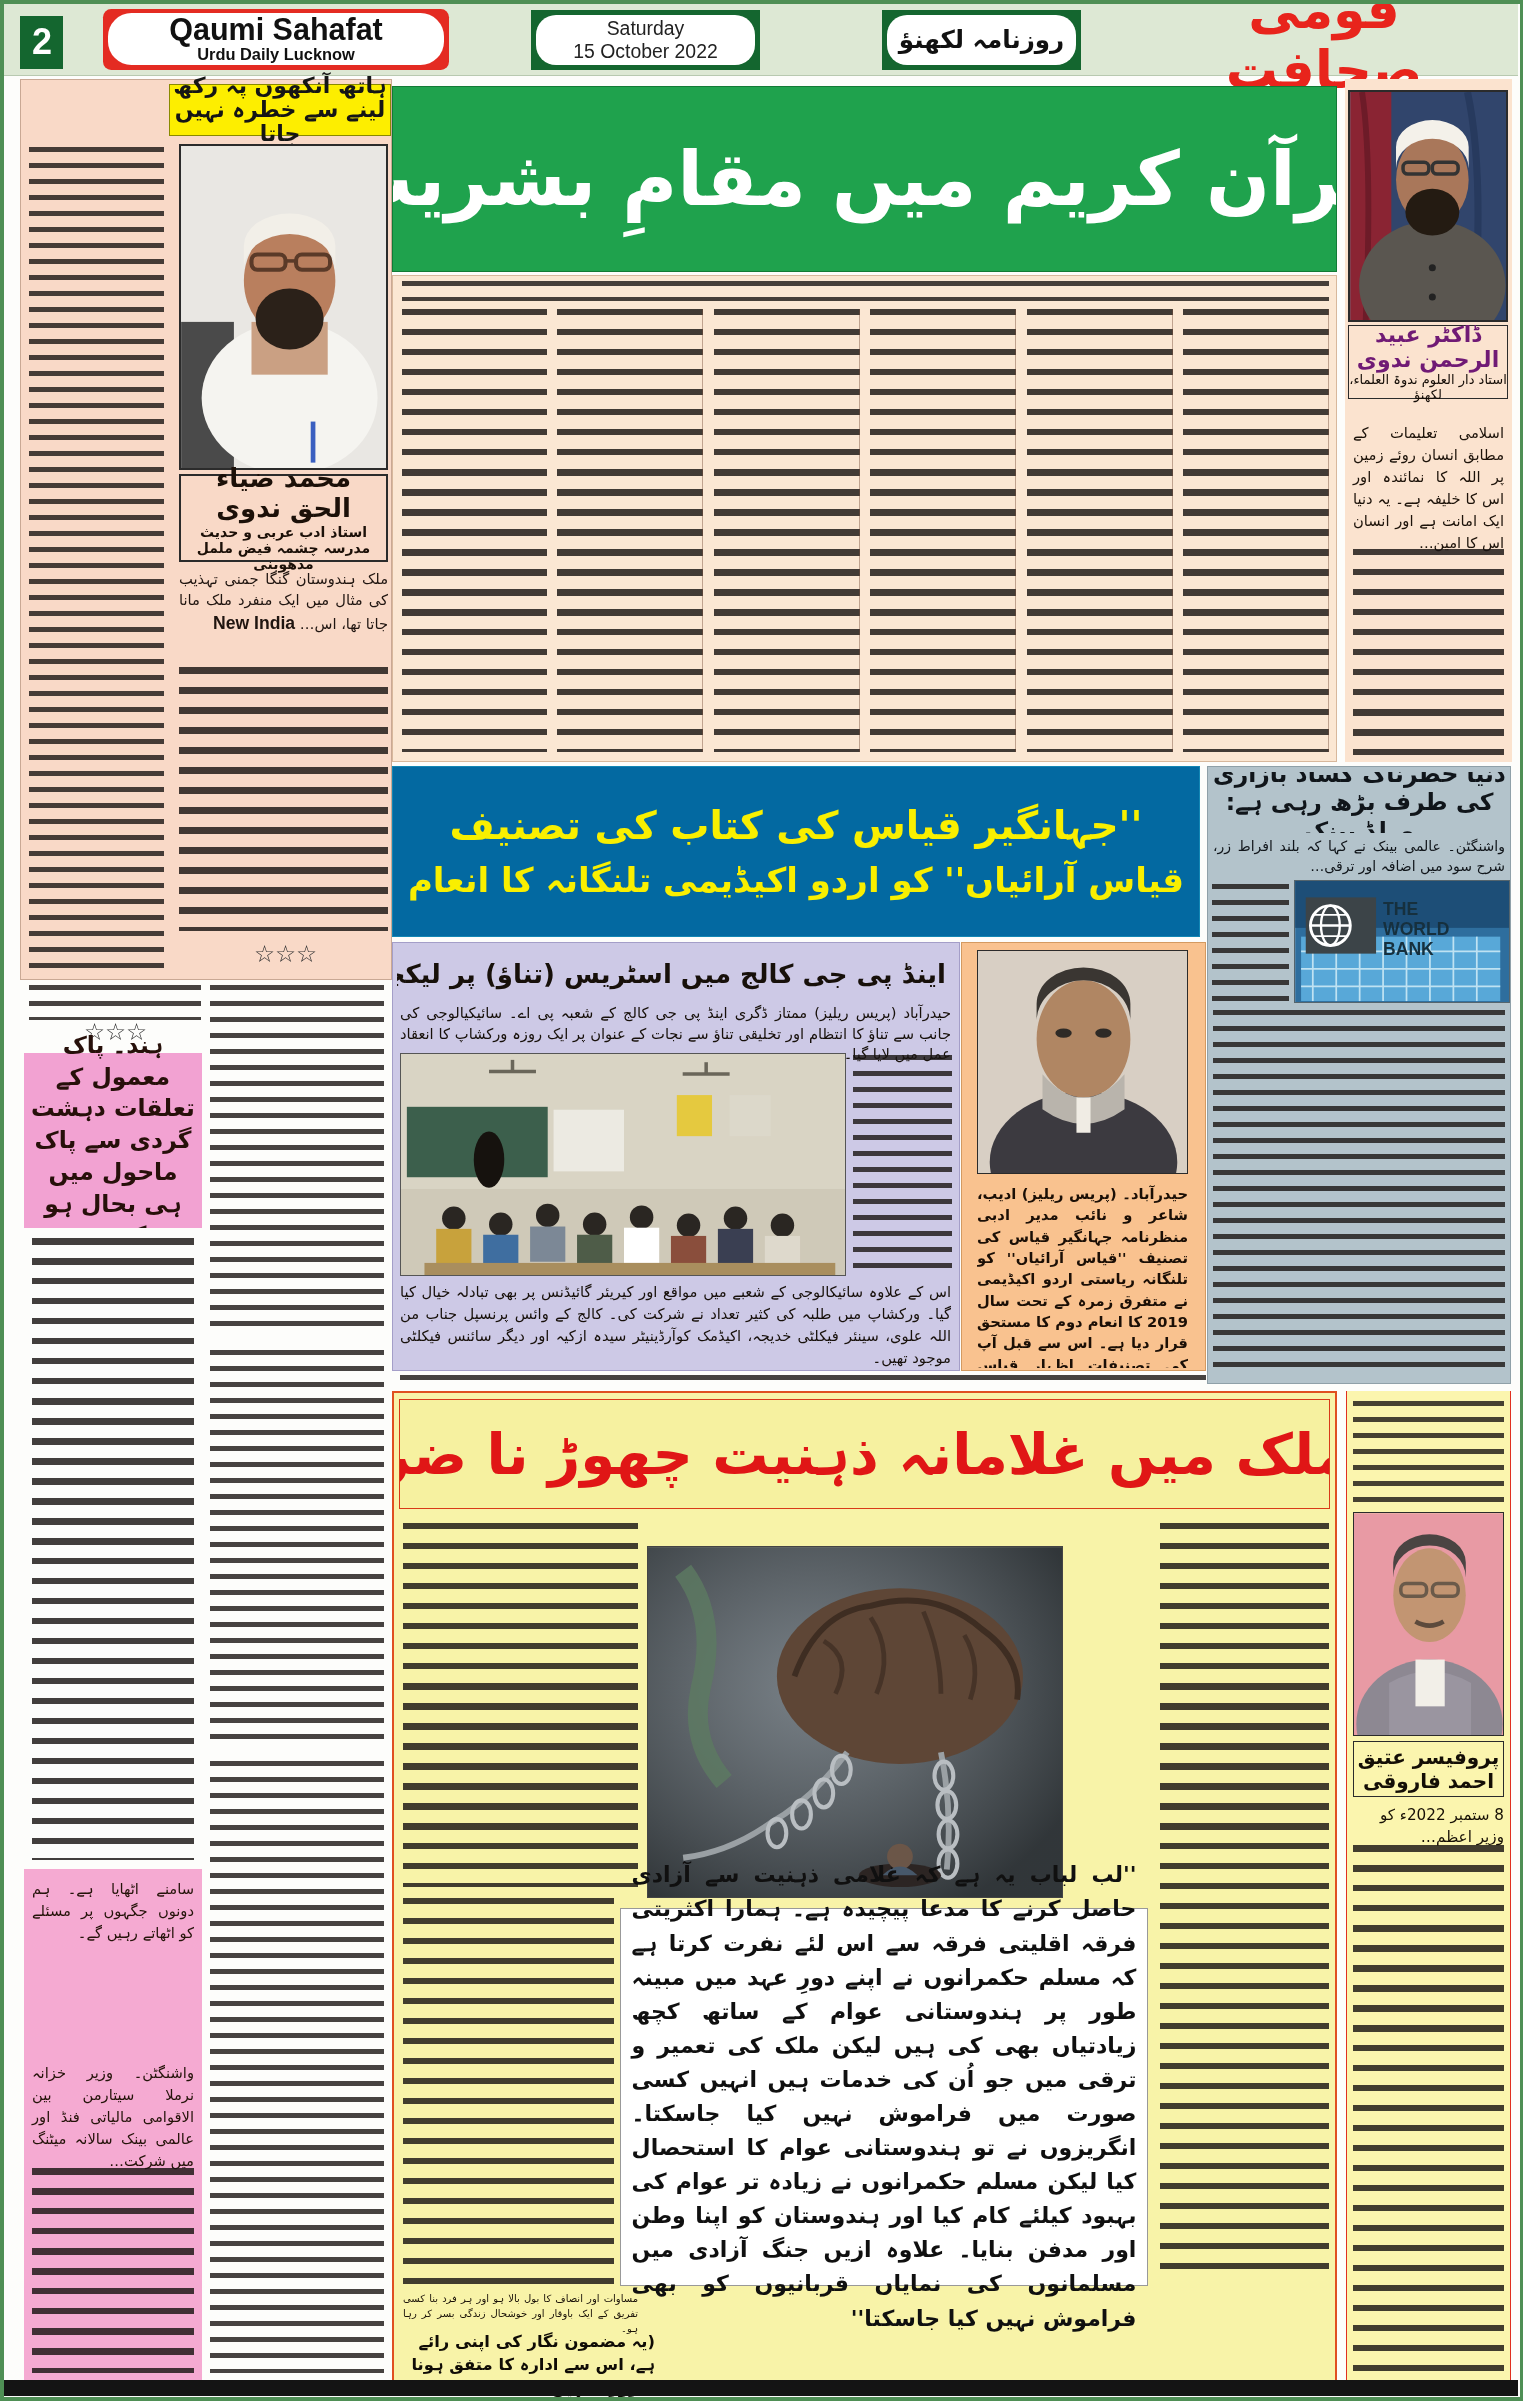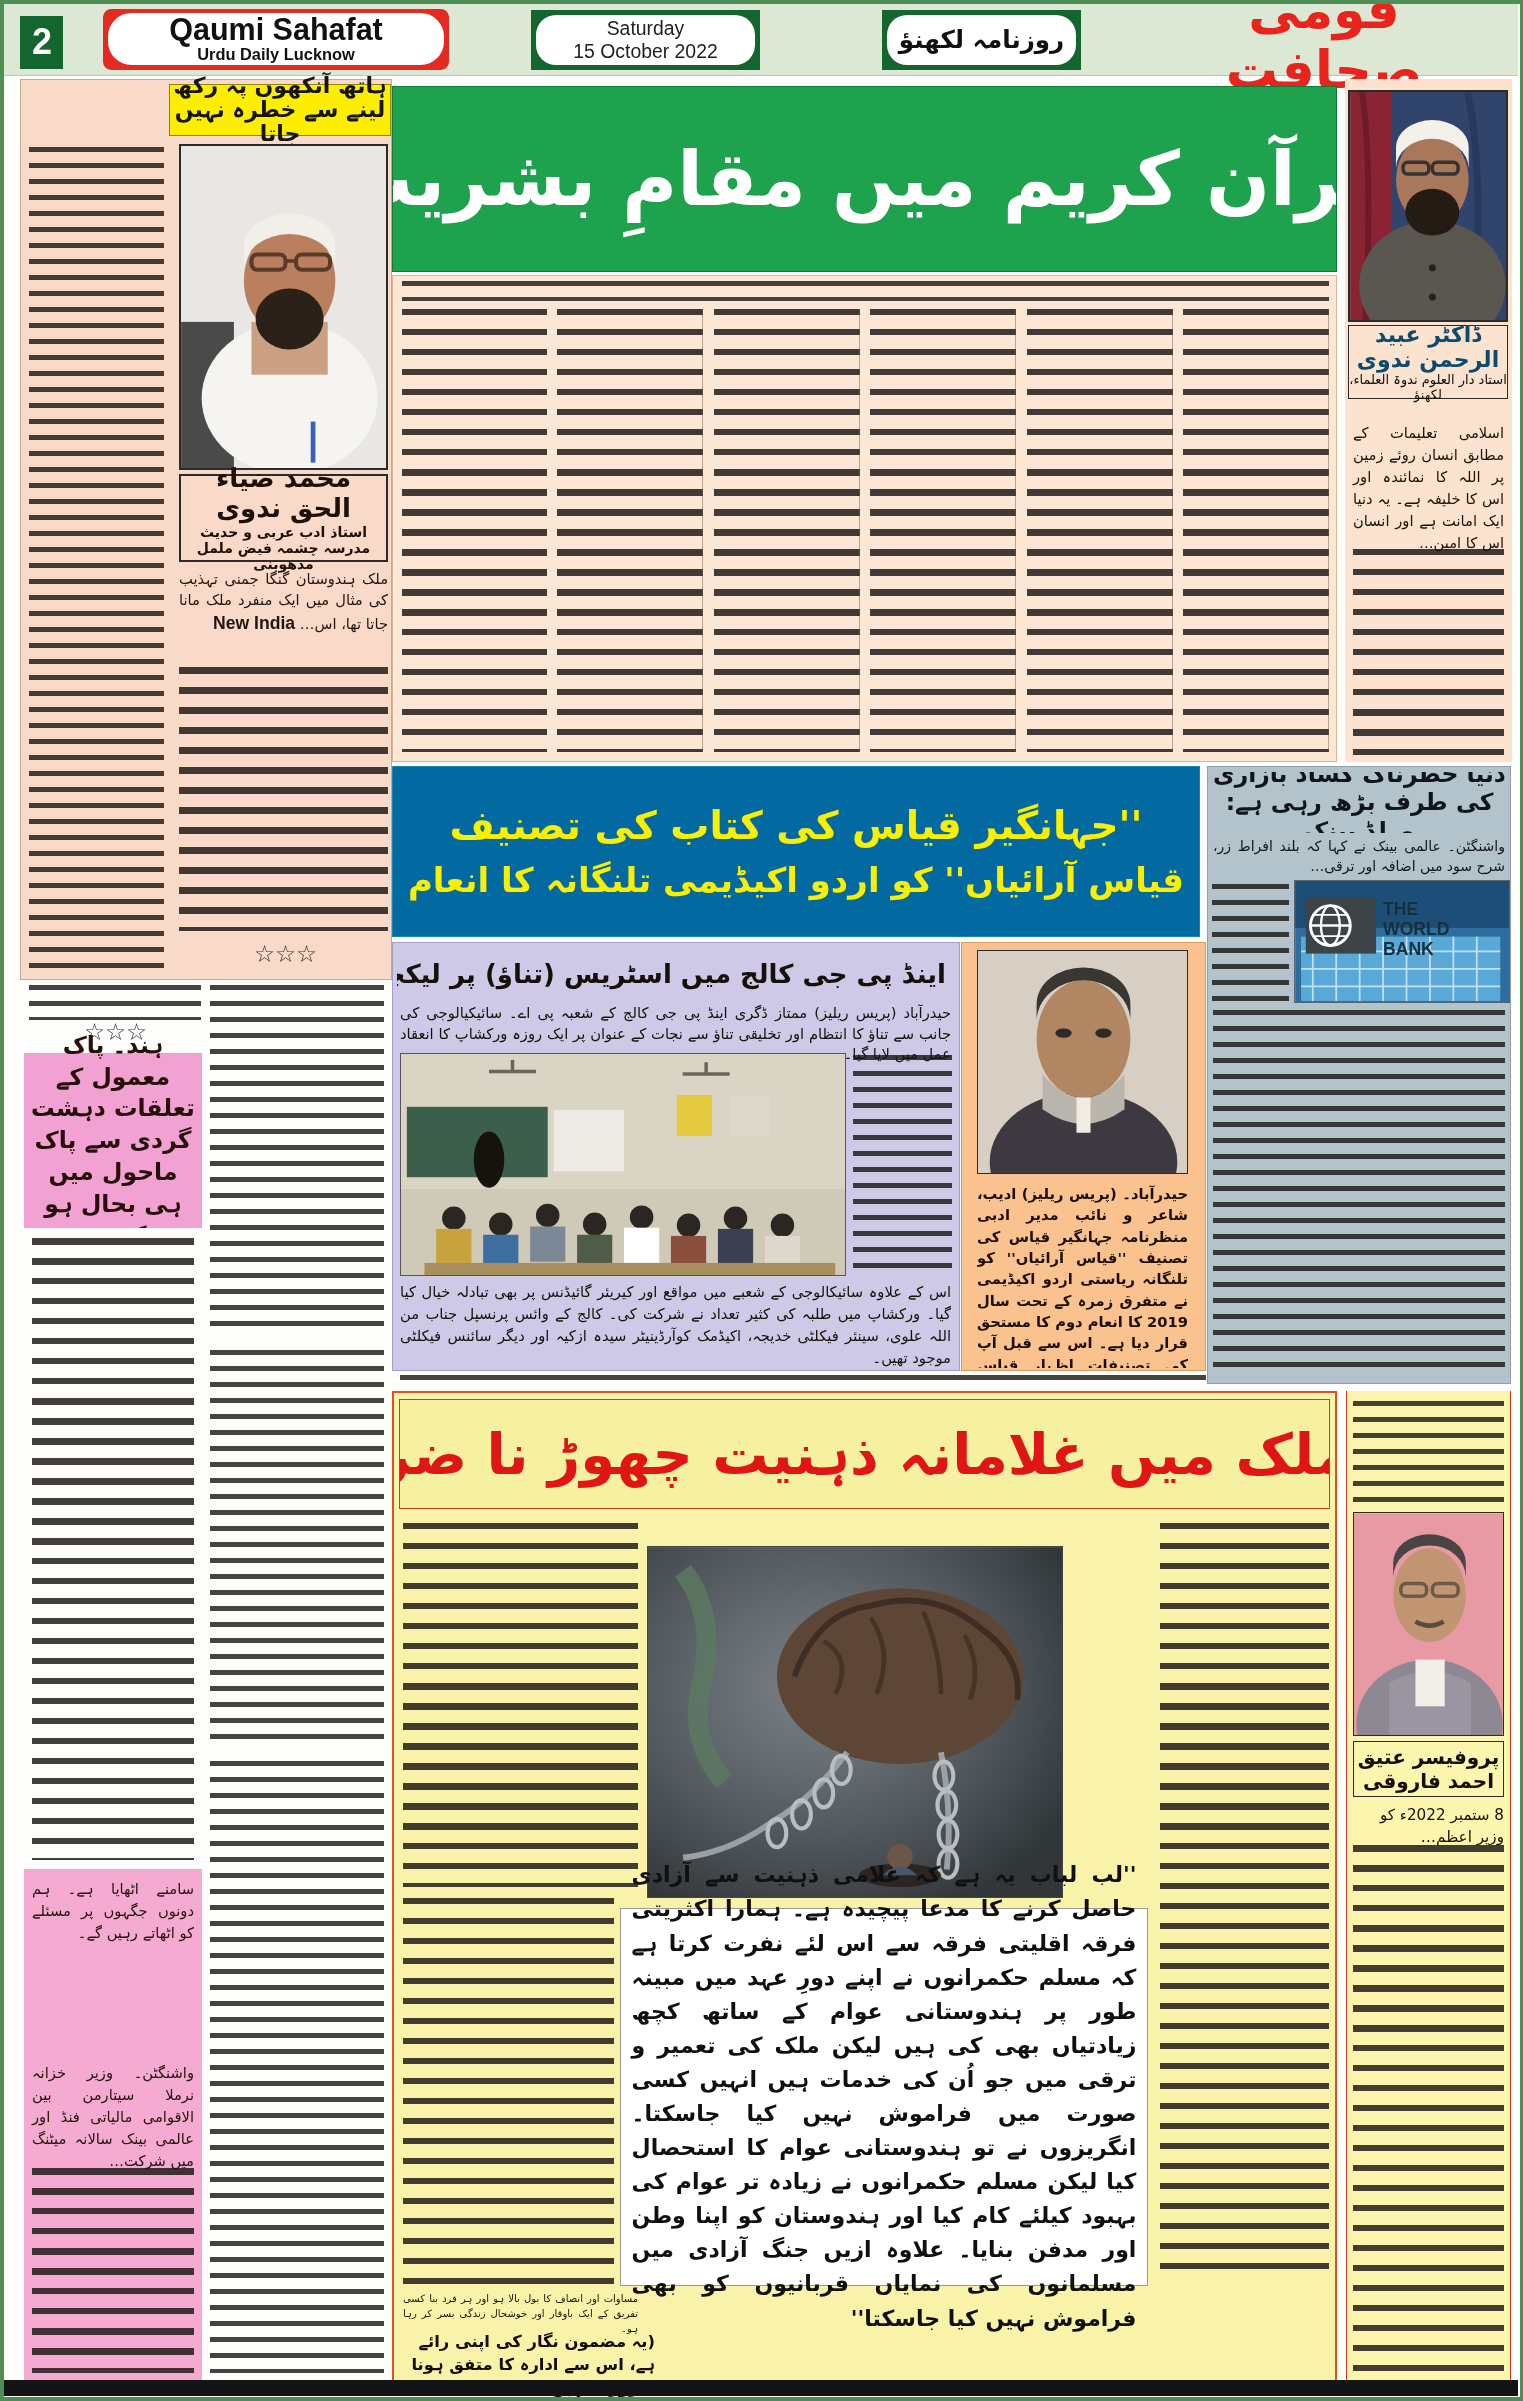--- a/index.html
+++ b/index.html
@@ -131,21 +131,21 @@
       <ellipse cx="140" cy="150" rx="62" ry="78" fill="#a9775a"></ellipse>
       <path d="M78 130 a62 50 0 0 1 124 0 l0 -36 a62 46 0 0 0 -124 0 z" fill="#f4f1ea"></path>
       <ellipse cx="140" cy="205" rx="46" ry="40" fill="#241b12"></ellipse>
       <rect x="90" y="120" width="44" height="20" rx="8" fill="none" stroke="#333" stroke-width="6"></rect>
       <rect x="140" y="120" width="44" height="20" rx="8" fill="none" stroke="#333" stroke-width="6"></rect>
       <circle cx="140" cy="300" r="6" fill="#222"></circle>
         <circle cx="140" cy="350" r="6" fill="#222"></circle>
     </svg>
   </div>
   <div class="abs urdu center boxed" style="left:1344px;top:321px;width:160px;height:74px;background:#fbe3cf;flex-direction:column;border-width:1.8px;">
-    <div style="font-size:22px;font-weight:bold;color:#0c4a6e;">ڈاکٹر عبید الرحمن ندوی</div>
+    <div style="font-size:22px;font-weight:bold;color:#701a75;">ڈاکٹر عبید الرحمن ندوی</div>
     <div style="font-size:13px;color:#140c06;">استاد دار العلوم ندوۃ العلماء، لکھنؤ</div>
   </div>
   <div class="abs urdu" style="left:1349px;top:418px;width:151px;height:135px;font-size:14.7px;line-height:1.5;color:#1c1209;text-align:justify;">اسلامی تعلیمات کے مطابق انسان روئے زمین پر اللہ کا نمائندہ اور اس کا خلیفہ ہے۔ یہ دنیا ایک امانت ہے اور انسان اس کا امین…</div>
   <div class="abs sim" style="left:1349px;top:545px;width:151px;height:206px;"></div>
 
   <div class="abs center" style="left:388px;top:762px;width:808px;height:171px;background:#0369a1;border:1.2px solid #1286b4;flex-direction:column;overflow:hidden;">
     <div class="urdu" style="color:#f9ef00;font-size:39px;font-weight:bold;white-space:nowrap;line-height:1.5;">''جہانگیر قیاس کی کتاب کی تصنیف</div>
     <div class="urdu" style="color:#f9ef00;font-size:34px;font-weight:bold;white-space:nowrap;line-height:1.5;">قیاس آرائیاں'' کو اردو اکیڈیمی تلنگانہ کا انعام</div>
   </div>
 

